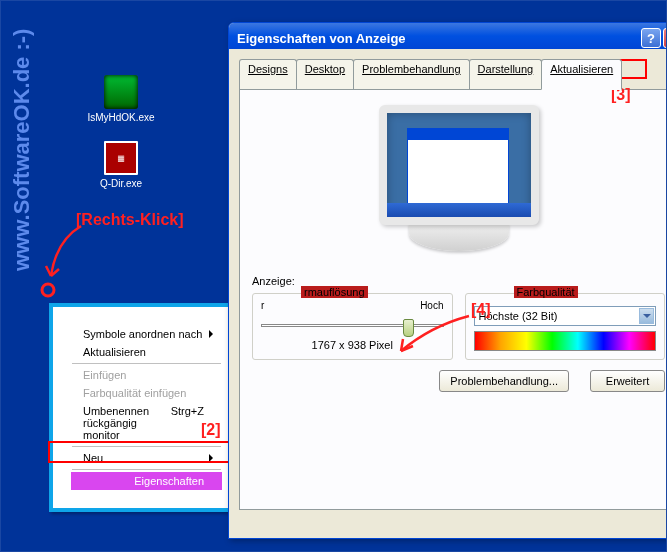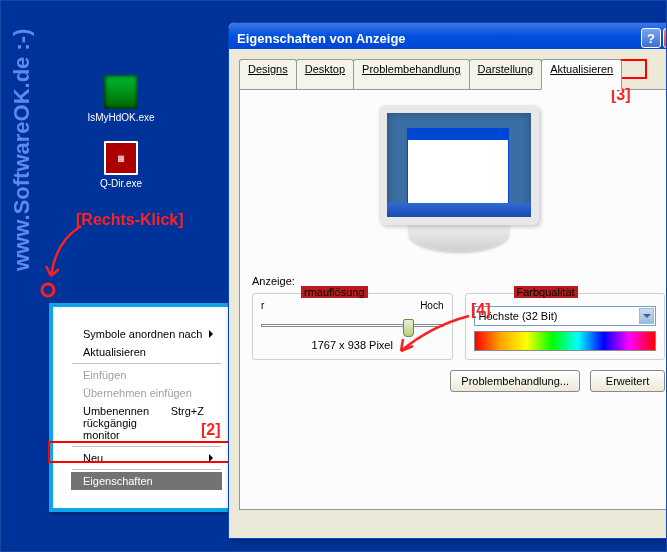--- a/index.html
+++ b/index.html
@@ -61,21 +61,21 @@
   padding: 18px;
 }
 .context-menu .mi {
   padding: 3px 18px 3px 12px;
   color: #000;
   position: relative;
   display: flex;
   justify-content: space-between;
 }
 .context-menu .mi.disabled { color: #a0a0a0; }
-.context-menu .mi.sel { background: #737373; color: #fff; }
+.context-menu .mi.sel { background: #d946ef; color: #fff; justify-content: flex-end; }
 .context-menu .sep { height: 1px; background: #c0c0c0; margin: 2px 1px; }
 .context-menu .arrow-sub::after {
   content: ''; position: absolute; right: 5px; top: 50%;
   transform: translateY(-50%);
   border: 4px solid transparent; border-left-color: currentColor;
 }
 
 
 .dialog {
   position: absolute;
@@ -236,21 +236,21 @@
 .dlg-buttons { display: flex; justify-content: flex-end; gap: 6px; padding: 6px 10px 0; }
 .btn {
   min-width: 75px; height: 22px;
   background: linear-gradient(#fff, #ece9d8);
   border: 1px solid #888;
   border-radius: 3px;
   font-size: 11px;
   padding: 0 10px;
 }
 .btn.disabled { color: #a0a0a0; }
-.sub-btns { display: flex; justify-content: flex-end; gap: 10px; margin-top: 10px; }
+.sub-btns { display: flex; justify-content: flex-end; gap: 21px; margin-top: 10px; }
 .res-text { text-align: center; margin-top: 3px; }
 </style>
 </head>
 <body>
 
 <div class="watermark-left">www.SoftwareOK.de :-)</div>
 <div class="watermark-top">www.SoftwareOK.de :-)</div>
 
 <div class="desktop-icon" style="left:80px; top:74px;">
   <div class="ico ico-hd"></div>
@@ -275,21 +275,21 @@
       <span>Symbole anordnen nach</span>
     </div>
   <div class="mi">
       <span>Aktualisieren</span>
     </div>
   <div class="sep"></div>
   <div class="mi disabled">
       <span>Einfügen</span>
     </div>
   <div class="mi disabled">
-      <span>Übernehmen einfügen</span>
+      <span>Farbqualität einfügen</span>
     </div>
   <div class="mi">
       <span>Umbenennen rückgängig monitor</span>
       <span>Strg+Z</span>
     </div>
   <div class="sep"></div>
   <div class="mi arrow-sub">
       <span>Neu</span>
     </div>
   <div class="sep"></div>

